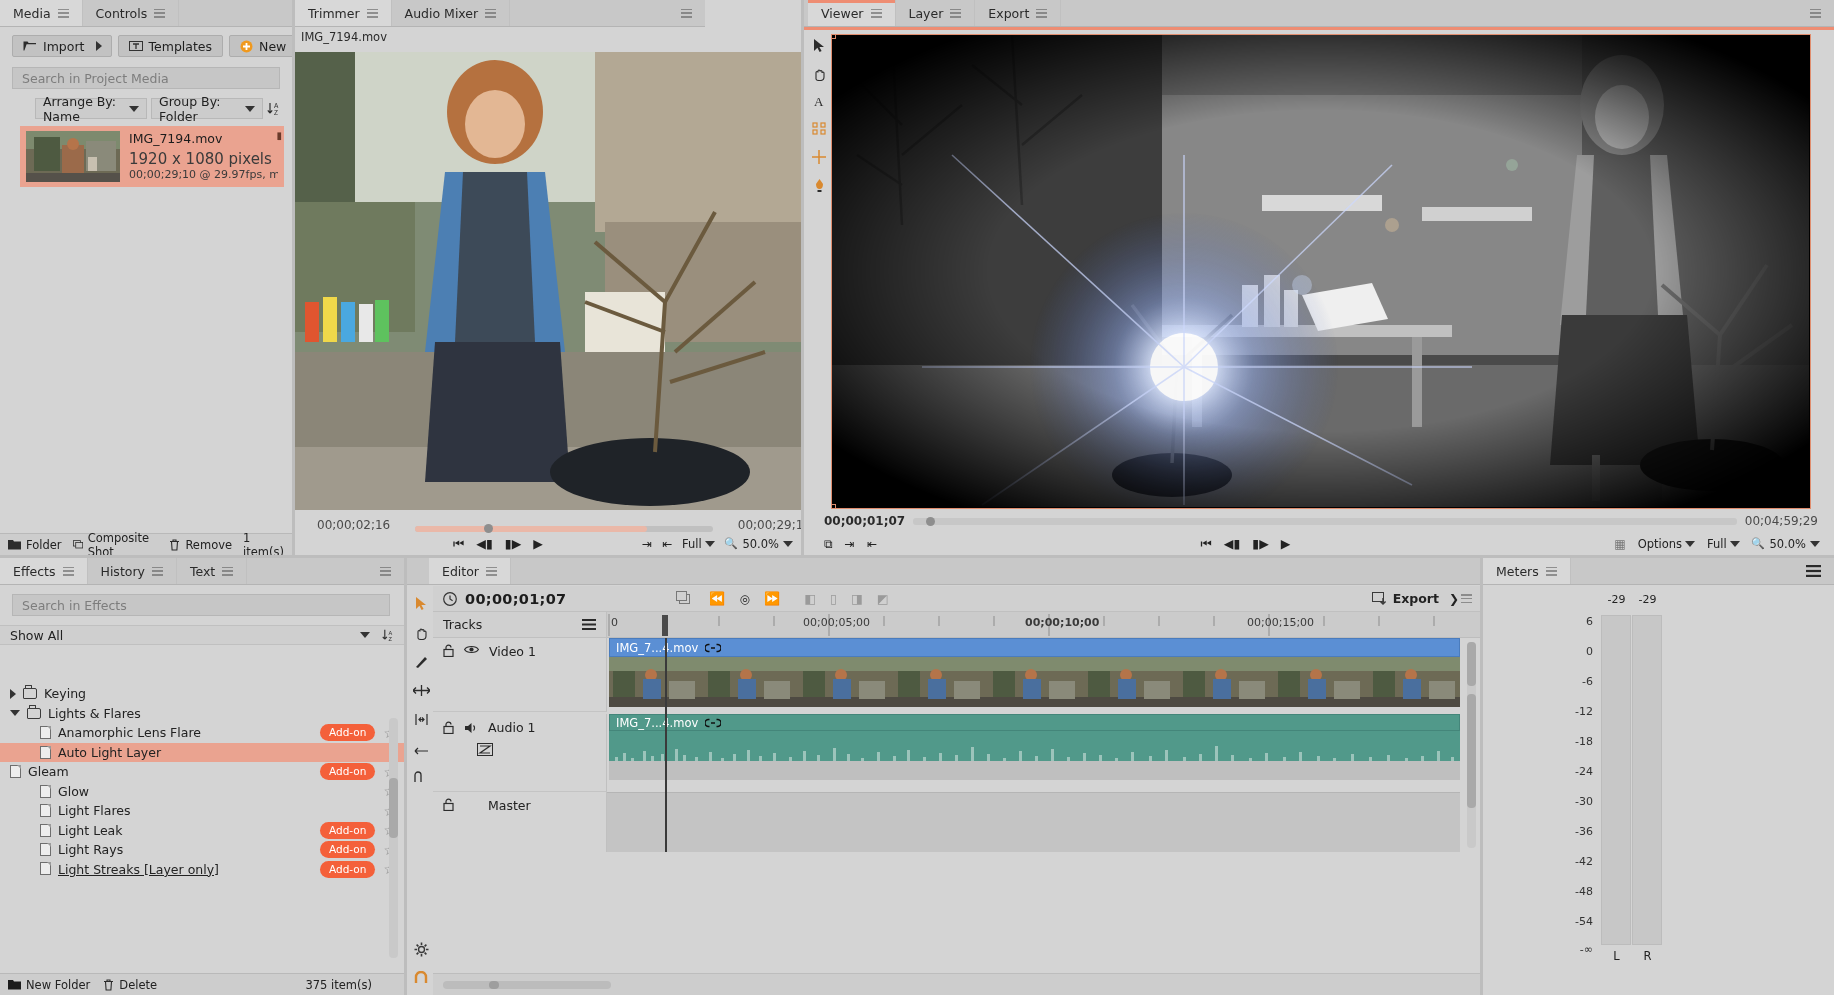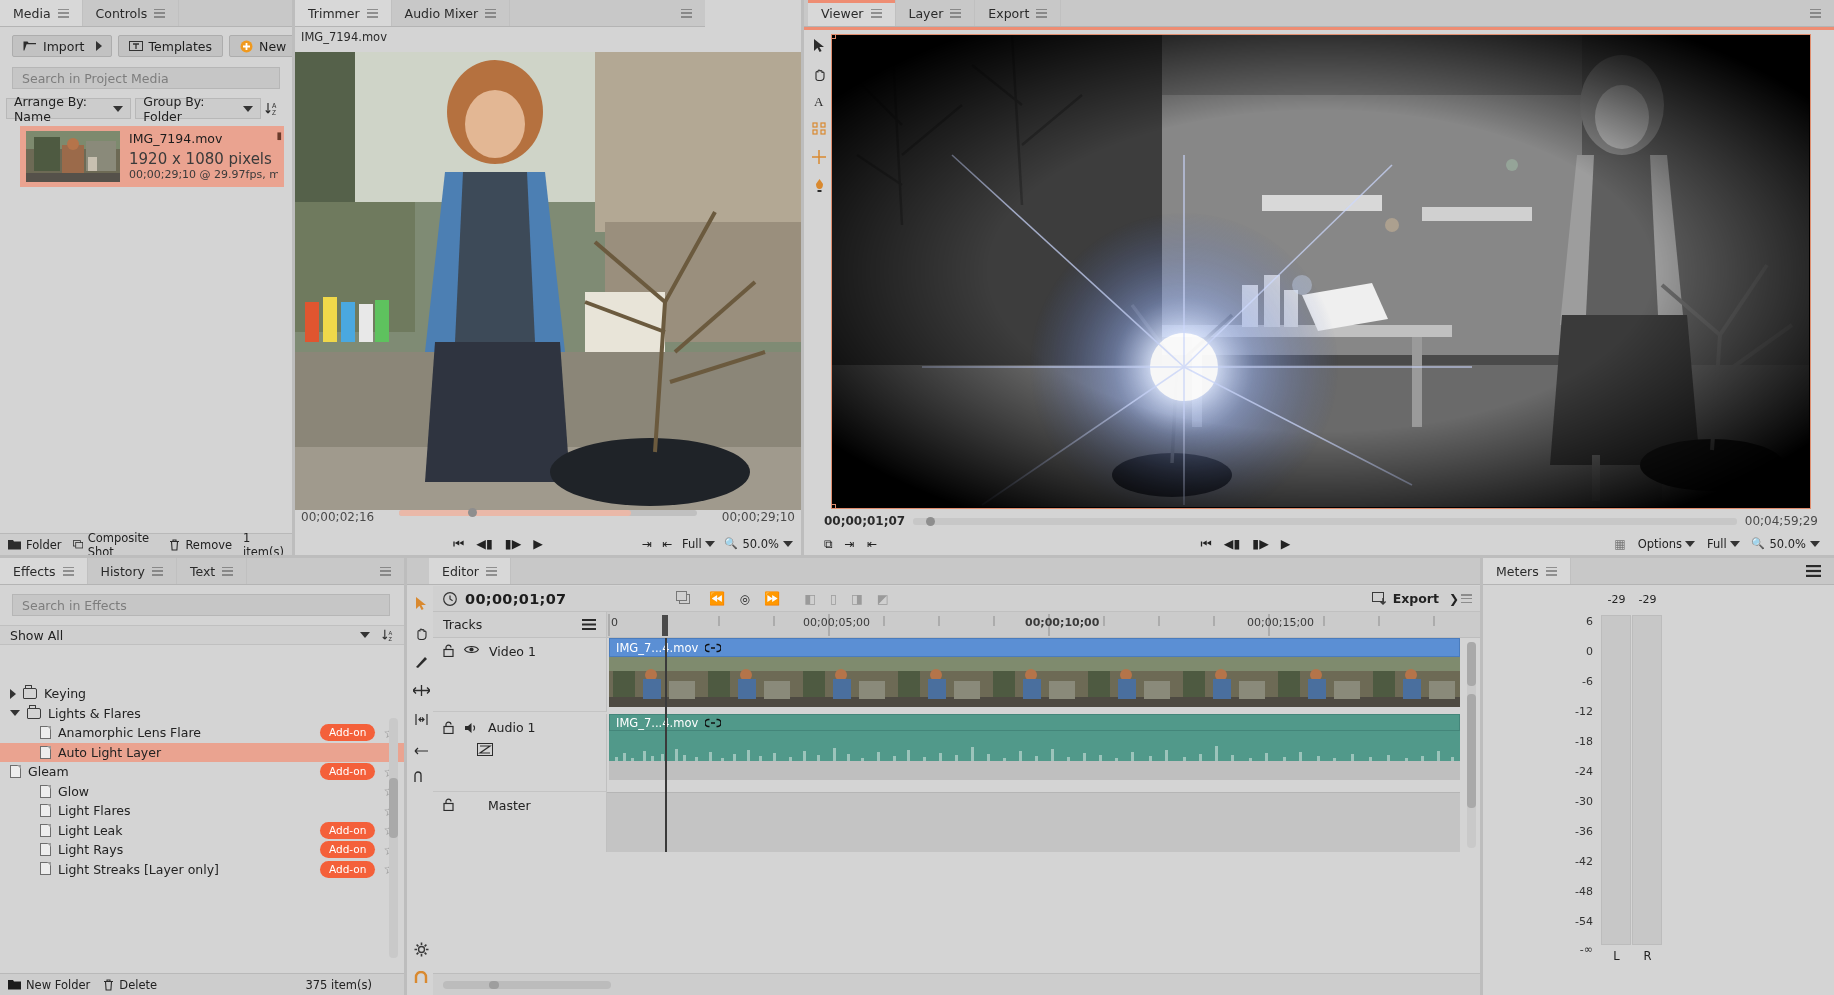--- a/index.html
+++ b/index.html
@@ -149,21 +149,21 @@
           </g>
         </svg>
     </div>
   </div>
 
   <div class="search" style="margin:10px 12px 0 12px;width:268px;">
     <span>Search in Project Media</span>
   </div>
 
   <div style="display:flex;align-items:center;gap:4px;padding:9px 6px 0 6px;">
-    <div class="dropdown" style="width:128px;">
+    <div class="dropdown" style="width:128px;margin-left:29px;">
       <span>Arrange By: Name</span>
       <span class="caret-d"></span>
     </div>
     <div class="dropdown" style="width:128px;">
       <span>Group By: Folder</span>
       <span class="caret-d"></span>
     </div>
     <div style="width:22px;text-align:center;">
       <svg width="15" height="15" viewBox="0 0 15 15">
           <path d="M3 2v10M3 12l-2.2-2.6M3 12l2.2-2.6" stroke="#2f2f2f" stroke-width="1.2" fill="none"></path>
@@ -273,21 +273,21 @@
         <path d="M375 330 L470 300"></path>
       </g>
       <rect x="10" y="250" width="14" height="40" fill="#e0552f"></rect>
       <rect x="28" y="245" width="14" height="45" fill="#f0d84a"></rect>
       <rect x="46" y="250" width="14" height="40" fill="#4aa8e0"></rect>
       <rect x="64" y="252" width="14" height="38" fill="#e8e8e8"></rect>
       <rect x="80" y="248" width="14" height="42" fill="#5ec25e"></rect>
     </svg>
   </div>
 
-  <div style="position:absolute;left:0;top:510px;width:506px;height:22px;display:flex;align-items:flex-start;gap:25px;padding:0 6px;">
+  <div style="position:absolute;left:16px;top:510px;width:506px;height:22px;display:flex;align-items:flex-end;gap:25px;padding:0 6px;">
     <span class="timecode">00;00;02;16</span>
     <div style="flex:1;height:6px;background:#c0c0c0;position:relative;border-radius:3px;">
       <div style="position:absolute;left:0;top:0;bottom:0;width:78%;background:#eab8a8;border-radius:3px;"></div>
       <div style="position:absolute;left:23%;top:-2px;width:9px;height:9px;border-radius:50%;background:#8e8e8e;"></div>
     </div>
     <span class="timecode">00;00;29;10</span>
   </div>
 
   <div style="position:absolute;left:0;top:532px;width:506px;height:23px;display:flex;align-items:center;gap:10px;padding:0 8px;">
     <div style="display:flex;gap:12px;align-items:center;margin:0 auto 0 150px;">
@@ -623,21 +623,21 @@
       <span style="display:flex;align-items:center;gap:7px;">
         <span class="doc-ico"></span>
         <span>Light Rays</span>
       </span>
       <span style="display:flex;align-items:center;gap:8px;">
         <span class="addon">Add-on</span>
         <span class="star">☆</span>
       </span>
     </div>
     <div class="fxrow" style="padding-left:40px;justify-content:space-between;padding-right:8px;">
-      <span style="display:flex;gap:7px;">
+      <span style="display:flex;gap:7px;text-decoration:underline;">
         <span class="doc-ico"></span>
         <span>Light Streaks [Layer only]</span>
       </span>
       <span style="display:flex;align-items:center;gap:8px;">
         <span class="addon">Add-on</span>
         <span class="star">☆</span>
       </span>
     </div>
   </div>
 

